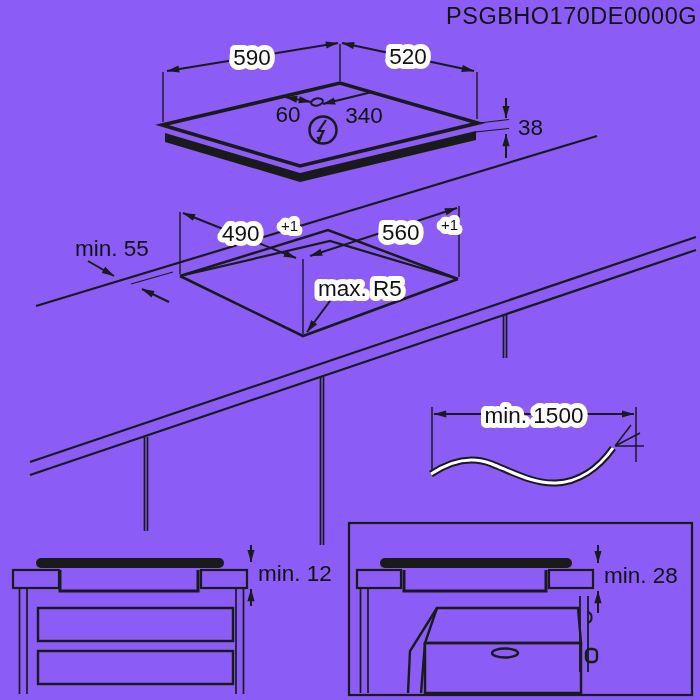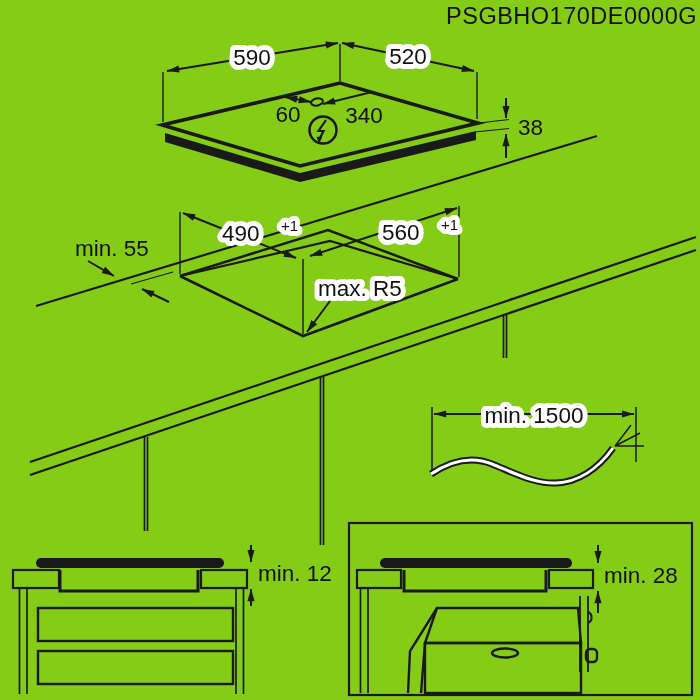--- a/index.html
+++ b/index.html
@@ -1,16 +1,16 @@
 <!DOCTYPE html>
 <html><head>
 <meta charset="utf-8">
 <style>
   html,body{margin:0;padding:0;background:#fff;}
-  .stage{width:700px;height:700px;position:relative;background:#84cc16;overflow:hidden;text-align:center;}
+  .stage{width:700px;height:700px;position:relative;background:#8b5cf6;overflow:hidden;text-align:center;}
   svg{display:block;}
   .ln{stroke:#1a1a1a;fill:none;}
   .dim{font-family:"Liberation Sans",sans-serif;font-size:22.5px;fill:#111;}
   .sup{font-family:"Liberation Sans",sans-serif;font-size:15px;fill:#111;}
   .code{font-family:"Liberation Sans",sans-serif;font-size:23.5px;fill:#111;letter-spacing:.5px;}
   .halo{paint-order:stroke;stroke:#fff;stroke-width:10px;stroke-linejoin:round;}
   .mid{text-anchor:middle;}
 </style>
 </head>
 <body>

